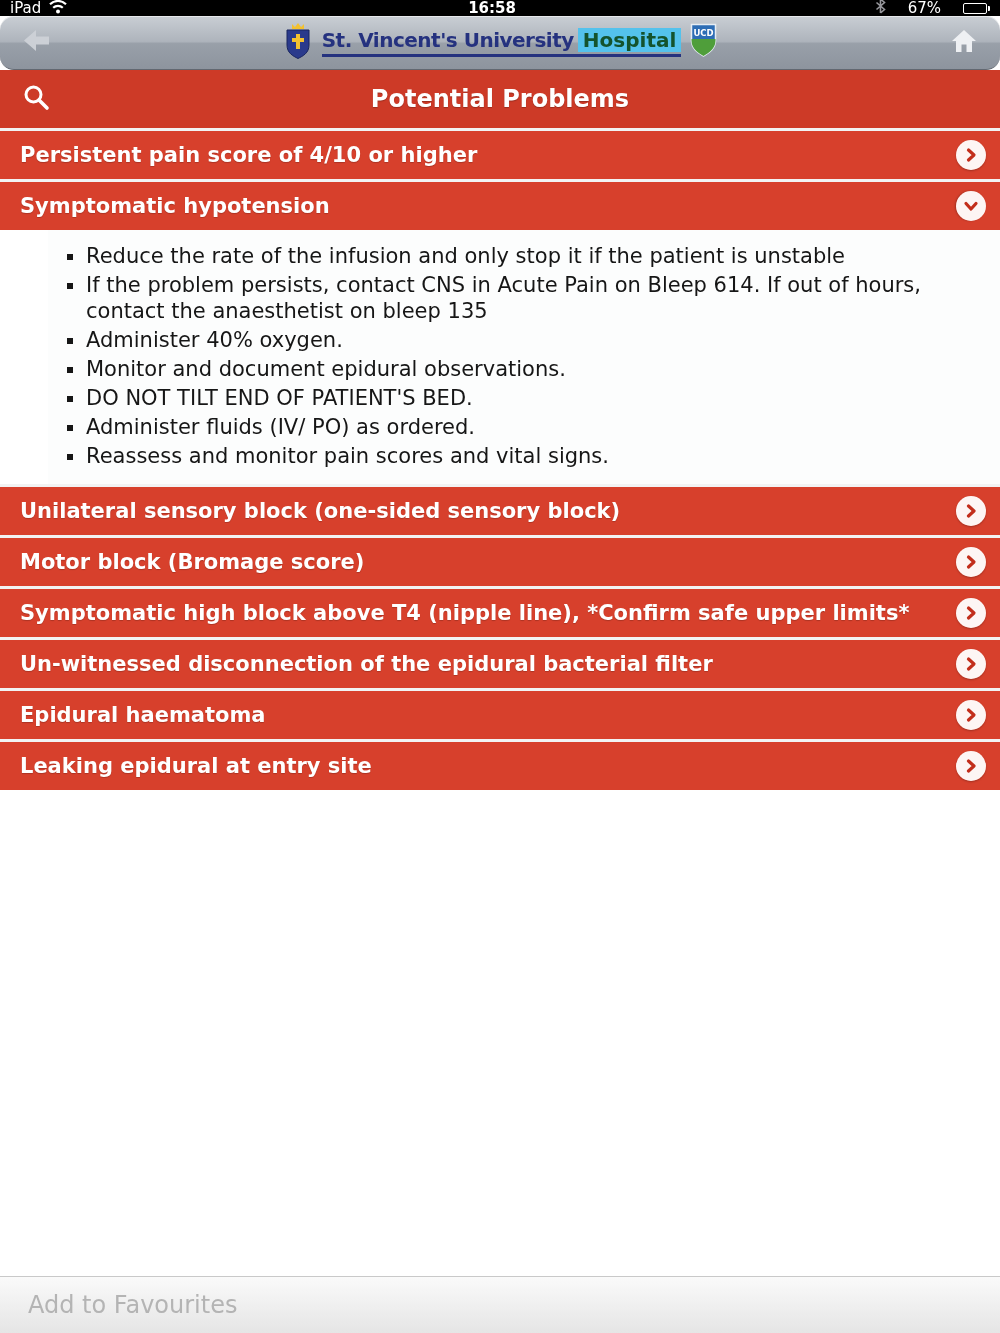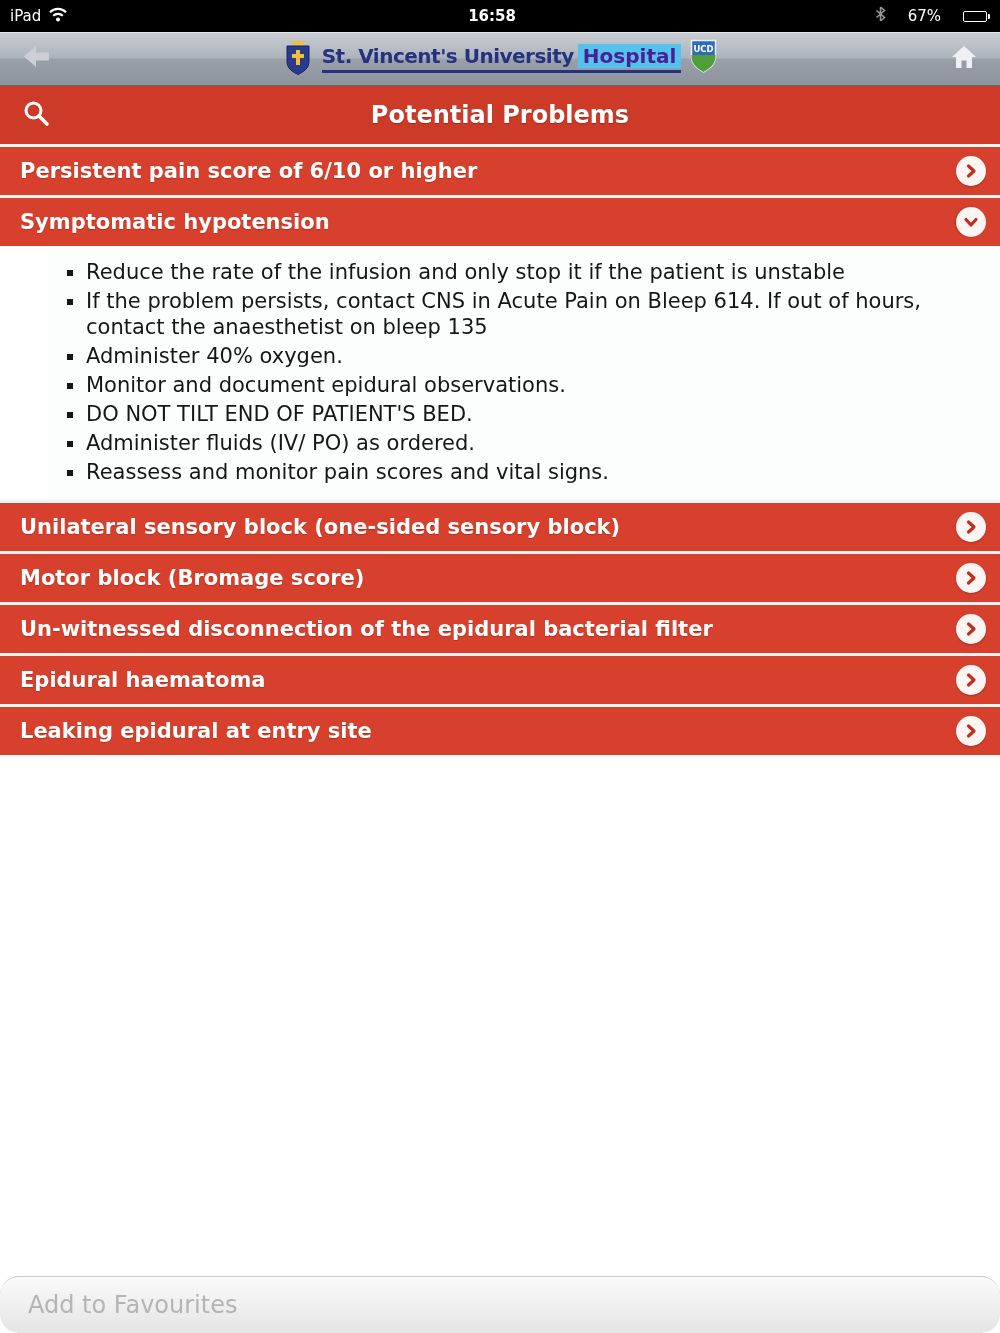--- a/index.html
+++ b/index.html
@@ -7,40 +7,40 @@
     --red-header:#cd3a27;
     --chev-red:#c22d1b;
     --ink:#161616;
   }
   *{margin:0;padding:0;box-sizing:border-box;}
   html,body{width:1000px;height:1333px;overflow:hidden;background:#fff;
     font-family:"DejaVu Sans","Liberation Sans",sans-serif;}
   .page{width:1000px;height:1333px;display:flex;flex-direction:column;}
 
   
-  .status-bar{height:32px;background:#000;color:#fff;display:flex;align-items:center;
+  .status-bar{height:16px;background:#000;color:#fff;display:flex;align-items:center;
     padding:0 10px;font-size:15px;position:relative;flex:0 0 auto;}
   .sb-left{display:flex;align-items:center;gap:7px;}
   .sb-time{position:absolute;left:0;right:16px;text-align:center;font-weight:bold;font-size:15px;}
   .sb-right{margin-left:auto;display:flex;align-items:center;gap:22px;z-index:1;}
   .battery{display:flex;align-items:center;gap:1px;}
   .batt-body{width:24px;height:11px;border:1px solid #fff;border-radius:2px;padding:1px;}
   .batt-fill{height:100%;width:67%;background:#fff;border-radius:1px;}
   .batt-nub{width:2px;height:5px;background:#fff;border-radius:0 1px 1px 0;}
 
   
   .nav-bar{height:54px;flex:0 0 auto;position:relative;display:flex;align-items:center;
     background:linear-gradient(180deg,#c9ced4 0%,#aeb4bc 48%,#99a0a9 52%,#8d949e 100%);
-    border-bottom:1px solid #626871;box-shadow:inset 0 1px 0 rgba(255,255,255,.55);}
+    border-bottom:1px solid #626871;box-shadow:inset 0 1px 0 rgba(255,255,255,.55);border-radius:14px;}
   .nav-back{position:absolute;left:22px;top:0;bottom:0;display:flex;align-items:center;cursor:pointer;}
   .nav-home{position:absolute;right:22px;top:0;bottom:0;display:flex;align-items:center;cursor:pointer;}
   .nav-logo{margin:0 auto;display:flex;align-items:center;gap:9px;}
   .logo-text{display:flex;align-items:center;border-bottom:3px solid #25327f;padding-bottom:2px;gap:4px;}
   .logo-main{color:#25327f;font-weight:bold;font-size:20px;letter-spacing:-.5px;}
-  .logo-highlight{color:#4c1d95;font-weight:bold;font-size:20px;background:#54c2ec;padding:0 5px;}
+  .logo-highlight{color:#14532d;font-weight:bold;font-size:20px;background:#54c2ec;padding:0 5px;}
 
   
   .search-header{height:58px;flex:0 0 auto;background:var(--red-header);position:relative;
     display:flex;align-items:center;}
   .search-btn{position:absolute;left:22px;display:flex;align-items:center;cursor:pointer;}
   .header-title{width:100%;text-align:center;color:#fff;font-weight:bold;font-size:24px;
     text-shadow:0 1px 1px rgba(0,0,0,.25);}
 
   
   .row{height:51px;background:var(--red);border-top:3px solid #f2f3f3;display:flex;
@@ -54,21 +54,21 @@
 
   
   .panel{background:#fcfdfd;padding:10px 18px 12px 6px;margin-left:48px;}
   .panel ul{list-style-type:square;padding-left:32px;color:var(--ink);}
   .panel li{font-size:21px;line-height:26px;margin:3px 0;color:var(--ink);}
 
   .spacer{flex:1 1 auto;background:#fff;}
 
   
   .footer{height:57px;flex:0 0 auto;display:flex;align-items:center;padding:0 28px;
-    background:linear-gradient(180deg,#fafafa,#e5e5e5);border-top:1px solid #c9c9c9;cursor:pointer;border-radius:19px;}
+    background:linear-gradient(180deg,#fafafa,#e5e5e5);border-top:1px solid #c9c9c9;cursor:pointer;}
   .footer-label{color:#b4b4b4;font-size:24px;}
 </style>
 </head>
 <body>
 
 <div class="page">
 
   <div class="status-bar">
     <div class="sb-left">
       <span>iPad</span>
@@ -142,21 +142,21 @@
           <line x1="17" y1="17" x2="25" y2="25" stroke="#fff" stroke-width="3.6" stroke-linecap="round"></line>
         </svg>
       </span>
     </span>
     <div class="header-title">Potential Problems</div>
   </div>
 
   <div>
 
     <div class="row">
-      <span class="row-label">Persistent pain score of 6/10 or higher</span>
+      <span class="row-label">Persistent pain score of 4/10 or higher</span>
       <span class="disc">
         <svg width="16" height="16" viewBox="0 0 16 16">
             <path d="M5.5 3 L11 8 L5.5 13" fill="none" stroke="#c22d1b" stroke-width="3.2" stroke-linecap="round" stroke-linejoin="round"></path>
           </svg>
       </span>
     </div>
 
     <div class="row">
       <span class="row-label">Symptomatic hypotension</span>
       <span class="disc down">
@@ -189,20 +189,28 @@
 
     <div class="row">
       <span class="row-label">Motor block (Bromage score)</span>
       <span class="disc">
         <svg width="16" height="16" viewBox="0 0 16 16">
             <path d="M5.5 3 L11 8 L5.5 13" fill="none" stroke="#c22d1b" stroke-width="3.2" stroke-linecap="round" stroke-linejoin="round"></path>
           </svg>
       </span>
     </div>
 
+    <div class="row">
+      <span class="row-label">Symptomatic high block above T4 (nipple line), *Confirm safe upper limits*</span>
+      <span class="disc">
+        <svg width="16" height="16" viewBox="0 0 16 16">
+            <path d="M5.5 3 L11 8 L5.5 13" fill="none" stroke="#c22d1b" stroke-width="3.2" stroke-linecap="round" stroke-linejoin="round"></path>
+          </svg>
+      </span>
+    </div>
 
     <div class="row">
       <span class="row-label">Un-witnessed disconnection of the epidural bacterial filter</span>
       <span class="disc">
         <svg width="16" height="16" viewBox="0 0 16 16">
             <path d="M5.5 3 L11 8 L5.5 13" fill="none" stroke="#c22d1b" stroke-width="3.2" stroke-linecap="round" stroke-linejoin="round"></path>
           </svg>
       </span>
     </div>
 

